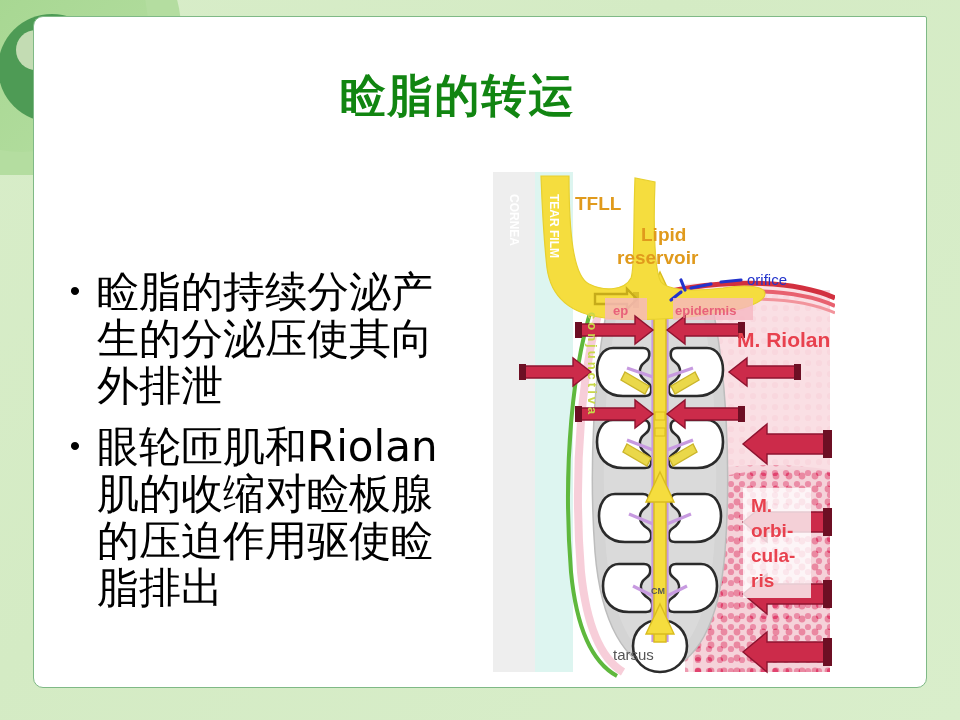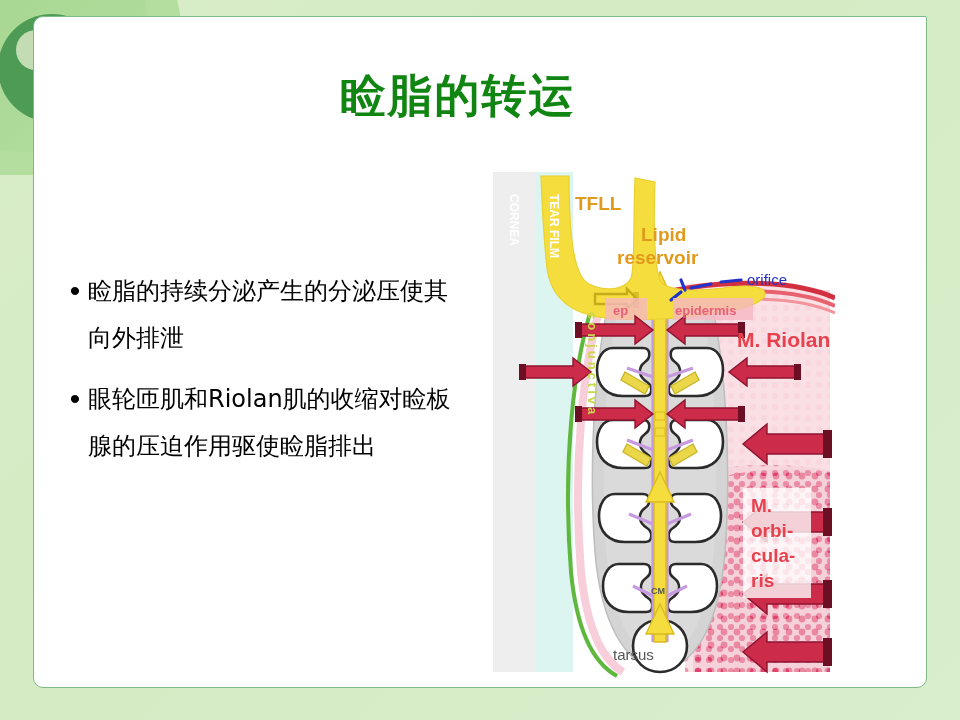--- a/index.html
+++ b/index.html
@@ -42,23 +42,24 @@
   }
 
   
   #bullet-list { position:absolute; left:62px; top:268px; width:400px; }
   .bullet-row { display:flex; align-items:flex-start; margin-bottom:14px; }
   .bullet-dot {
     flex:0 0 auto; width:26px; font-size:30px; line-height:46px; color:#000;
     text-align:center;
   }
   .bullet-text {
-    font-size:24px; line-height:47px; color:#000; font-weight:500;
+    font-size:42px; line-height:47px; color:#000; font-weight:500;
     font-family:"DejaVu Sans","Liberation Sans",sans-serif;
     letter-spacing:0px;
+    margin-left:9px;
   }
 
   
   #anatomy-figure {
     position:absolute; left:485px; top:172px; width:350px; height:508px;
   }
   #anatomy-figure svg { display:block; width:350px; height:508px; }
   .fig-label { font-family:"Liberation Sans",sans-serif; }
 </style>
 </head>

